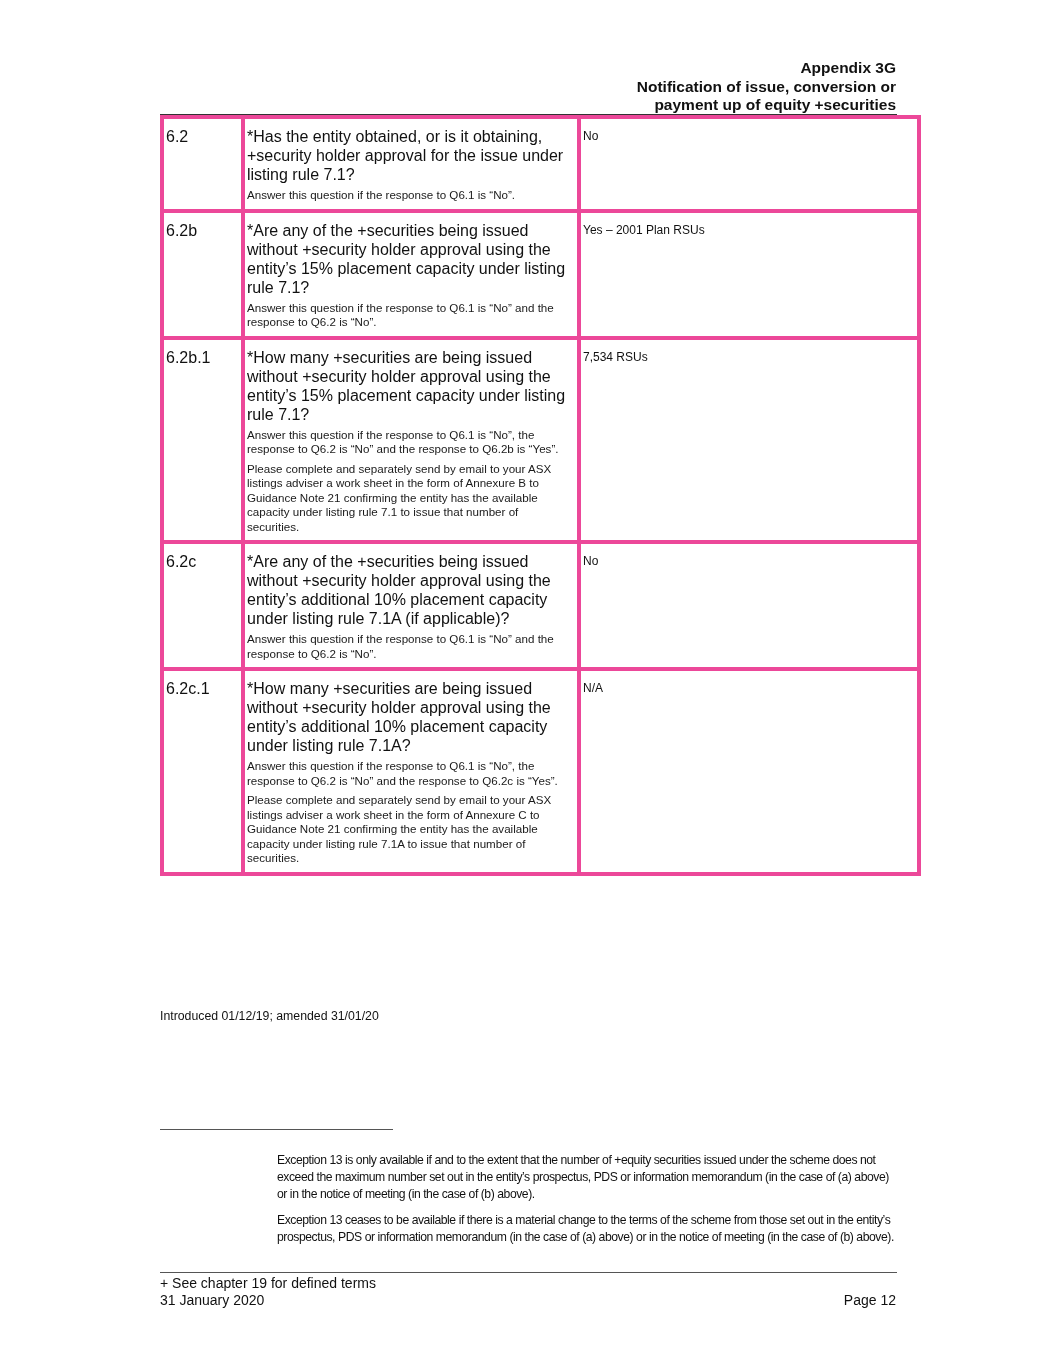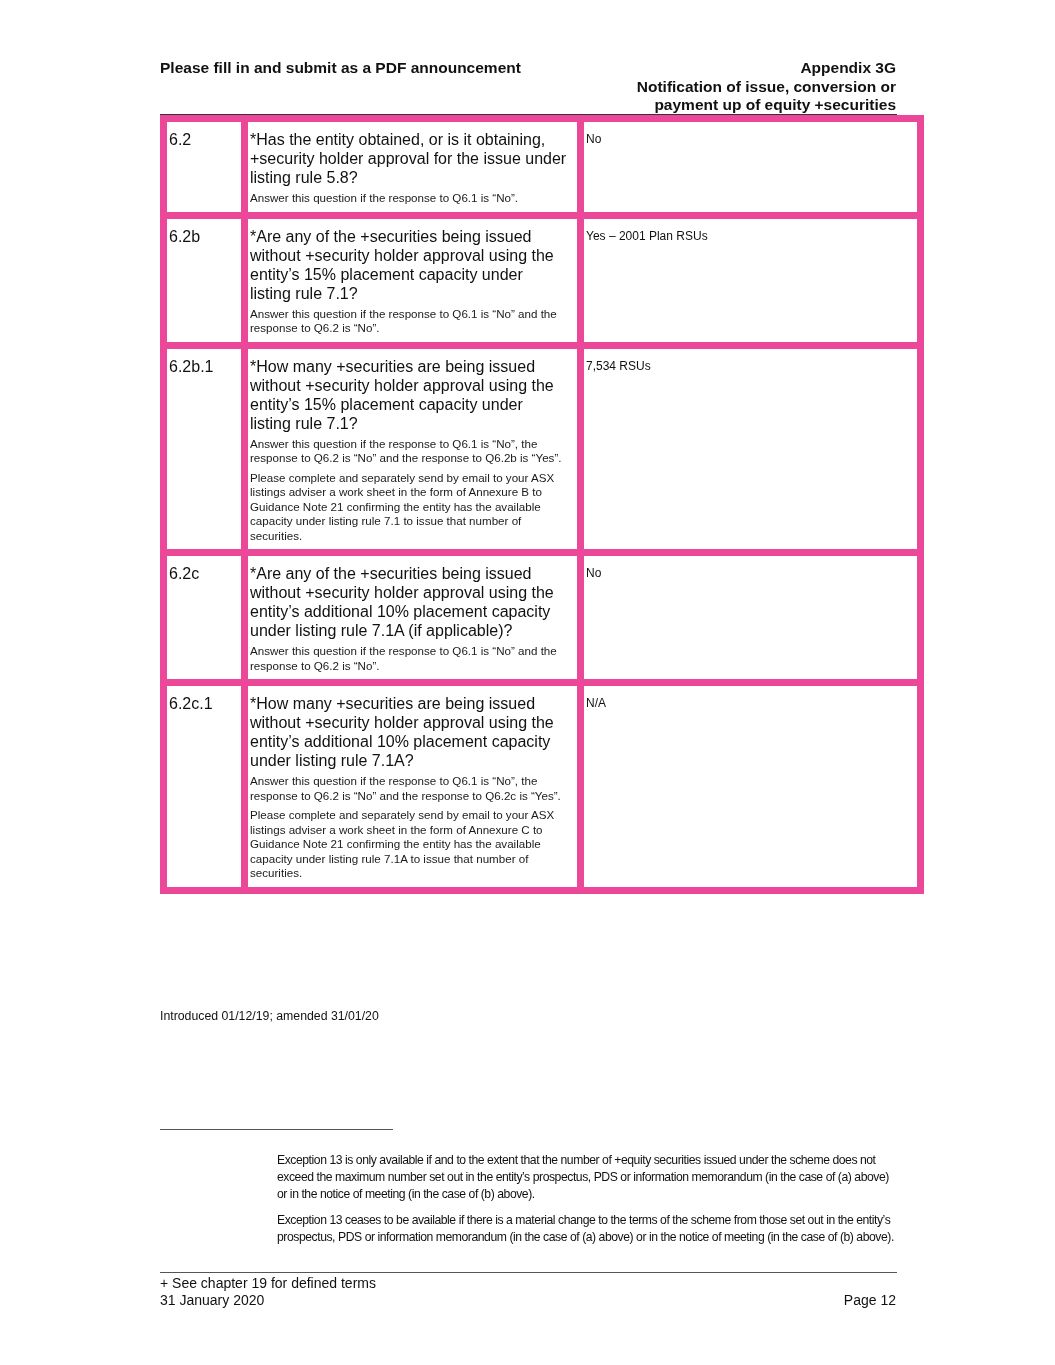--- a/index.html
+++ b/index.html
@@ -11,21 +11,21 @@
   .hdr-left { left: 160px; }
   .hdr-right { right: 159px; text-align: right; }
   .hdr-left .nb { font-weight: normal; }
   .hdr-rule { position: absolute; left: 160px; width: 737px; top: 114px; height: 0; border-top: 1px solid #333; }
 
   table.q {
     position: absolute; left: 160px; top: 115px; width: 757px;
     border-collapse: collapse; table-layout: fixed;
   }
   table.q td {
-    border: 7px solid #ec4899; vertical-align: top; padding: 8px 9px 6px 2px;
+    border: 4px solid #ec4899; vertical-align: top; padding: 8px 9px 6px 2px;
   }
   col.c1 { width: 81px; }
   col.c2 { width: 336px; }
   col.c3 { width: 340px; }
   .num { font-size: 16px; line-height: 19px; }
   .qtext { font-size: 16px; line-height: 19px; margin-bottom: 4px; }
   .note { font-size: 11.6px; line-height: 14.5px; margin-bottom: 5px; color: #1a1a1a; }
   .note:last-child { margin-bottom: 0; }
   .ans { font-size: 12px; line-height: 19px; margin-top: 32px; }
 
@@ -38,40 +38,39 @@
   .fn2 { top: 1212px; }
 
   .foot-rule { position: absolute; left: 160px; width: 737px; top: 1272px; border-top: 1px solid #555; }
   .foot-l { position: absolute; left: 160px; top: 1275px; font-size: 14px; line-height: 17px; }
   .foot-r { position: absolute; right: 159px; top: 1292px; font-size: 14px; line-height: 17px; }
 </style>
 </head>
 <body>
 
 <div class="hdr hdr-left">
-  <div>Please fill in and submit as a PDF announcement</div>
 </div>
 <div class="hdr hdr-right">
   <div>Appendix 3G</div>
   <div>Notification of issue, conversion or</div>
   <div>payment up of equity +securities</div>
 </div>
 <div class="hdr-rule"></div>
 
 <table class="q">
   <colgroup>
       <col class="c1">
       <col class="c2">
       <col class="c3">
     </colgroup>
   <tbody id="qbody">
       <tr>
         <td class="num">6.2</td>
         <td>
-          <div class="qtext">*Has the entity obtained, or is it obtaining, +security holder approval for the issue under listing rule 5.8?</div>
+          <div class="qtext">*Has the entity obtained, or is it obtaining, +security holder approval for the issue under listing rule 7.1?</div>
           <div class="note">Answer this question if the response to Q6.1 is “No”.</div>
         </td>
         <td class="ans">No</td>
       </tr>
       <tr>
         <td class="num">6.2b</td>
         <td>
           <div class="qtext">*Are any of the +securities being issued without +security holder approval using the entity’s 15% placement capacity under listing rule 7.1?</div>
           <div class="note">Answer this question if the response to Q6.1 is “No” and the response to Q6.2 is “No”.</div>
         </td>

